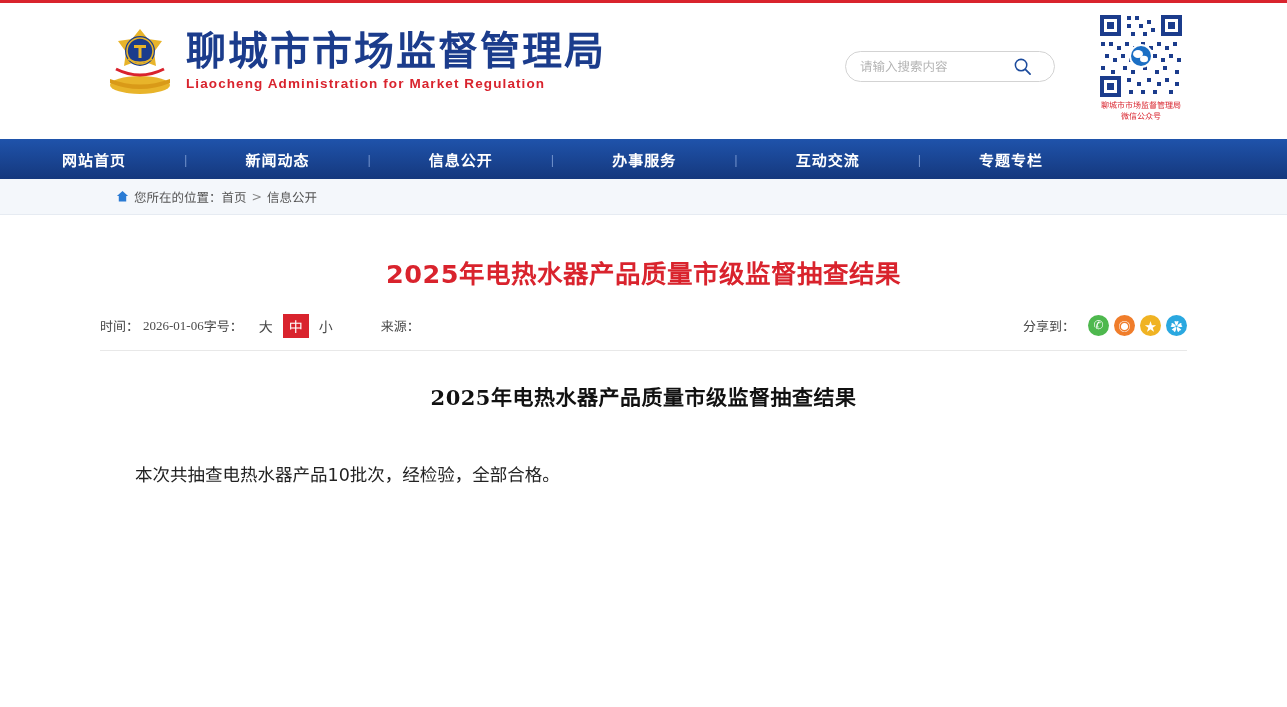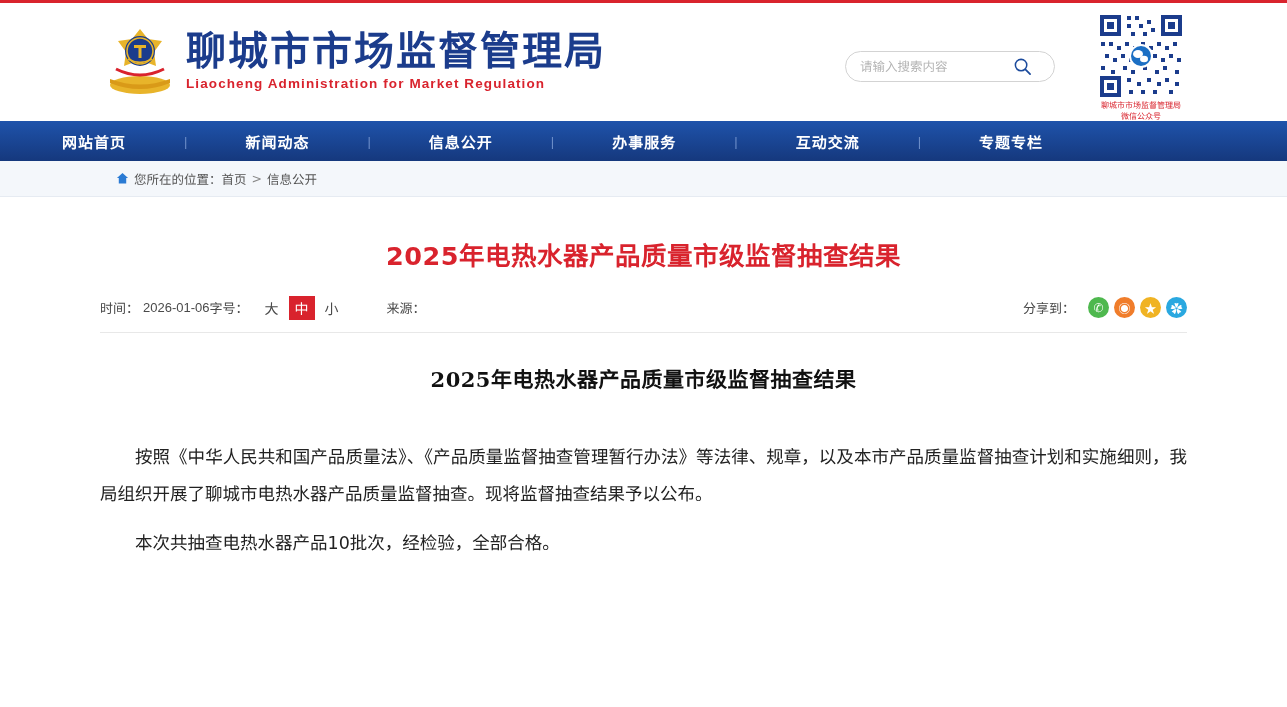--- a/index.html
+++ b/index.html
@@ -97,20 +97,21 @@
   }
 
   
   .nav {
     width: 1287px;
     height: 40px;
     background: #1b4a9c;
     background: linear-gradient(180deg, #1f53ab 0%, #15387d 100%);
     display: flex;
     align-items: center;
+    margin-top: 18px;
   }
   .nav-inner {
     width: 1287px;
     display: flex;
     align-items: center;
     padding-left: 52px;
   }
   .nav-item {
     color: #ffffff;
     font-size: 15px;
@@ -162,21 +163,21 @@
   }
   .meta-row {
     margin-top: 27px;
     height: 34px;
     display: flex;
     align-items: center;
     font-size: 13px;
     color: #4a4a4a;
     border-bottom: 1px solid #e8e8e8;
     padding-bottom: 16px;
-    font-family: Liberation Sans, sans-serif;
+    font-family: Liberation Serif, serif;
     text-align: right;
   }
   .meta-time { margin-left: 4px; }
   .meta-fontsize { display: flex; align-items: center; }
   .meta-fontsize .lbl { margin-right: 8px; }
   .fs-opt {
     font-size: 14px;
     color: #4a4a4a;
     padding: 0 8px;
     cursor: pointer;
@@ -395,16 +396,15 @@
       <span class="share-ico share-wechat">✆</span>
       <span class="share-ico share-weibo">◉</span>
       <span class="share-ico share-star">★</span>
       <span class="share-ico share-qq">✿</span>
     </span>
   </div>
 
   <div class="article-heading">2025年电热水器产品质量市级监督抽查结果</div>
 
   <div class="article-body">
-    <p>按照《中华人民共和国产品质量法》、《产品质量监督抽查管理暂行办法》等法律、规章，以及本市产品质量监督抽查计划和实施细则，我局组织开展了聊城市电热水器产品质量监督抽查。现将监督抽查结果予以公布。</p>
     <p>本次共抽查电热水器产品10批次，经检验，全部合格。</p>
   </div>
 </div>
 
 </body></html>

